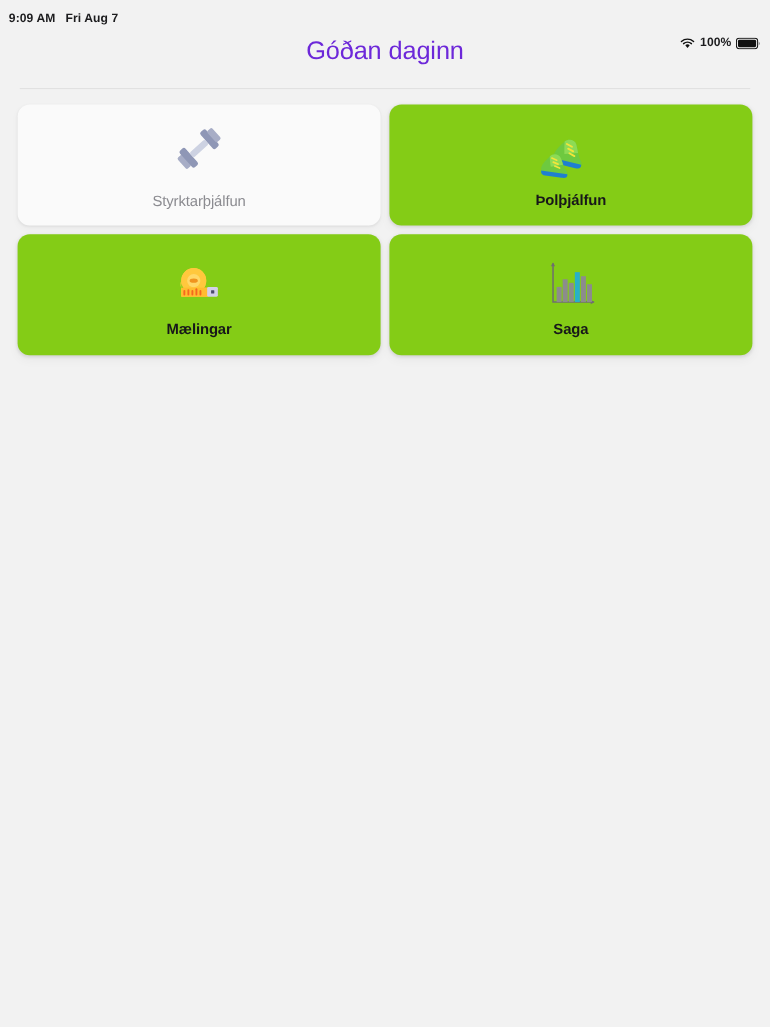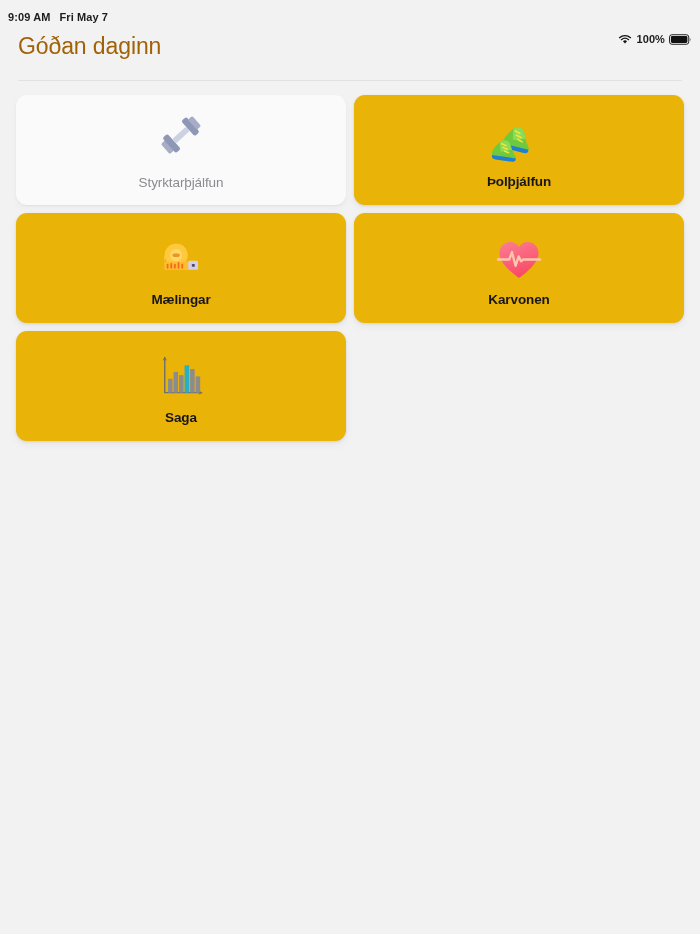--- a/index.html
+++ b/index.html
@@ -46,23 +46,24 @@
   .wifi-icon { display: block; width: 14px; height: 11px; }
   .battery-icon { display: block; width: 23px; height: 11px; }
 
   
   .greeting {
     padding: 14px 18px 0 18px;
   }
   .greeting-line1 {
     font-size: 23px;
     font-weight: 400;
-    color: #a16207;
+    color: #6d28d9;
     line-height: 1.28;
     letter-spacing: -0.1px;
+    text-align: center;
   }
   .greeting-line2 {
     font-size: 23px;
     font-weight: 700;
     color: #141414;
     line-height: 1.28;
     letter-spacing: -0.1px;
     margin-top: 1px;
   }
 
@@ -77,21 +78,21 @@
     padding: 14px 16px 0 16px;
     display: flex;
     flex-wrap: wrap;
     gap: 8px 8px;
     align-content: flex-start;
   }
 
   .card {
     width: 330px;
     height: 110px;
-    background: #eab308;
+    background: #84cc16;
     border-radius: 11px;
     box-shadow: 0 1px 3px rgba(0,0,0,0.10), 0 4px 10px rgba(0,0,0,0.045);
     display: flex;
     flex-direction: column;
     align-items: center;
     justify-content: center;
     cursor: pointer;
     position: relative;
   }
 
@@ -123,21 +124,21 @@
     margin-top: 12px;
   }
   .card.disabled .card-icon { margin-top: -4px; }
 </style>
 </head>
 <body>
 
 <div class="status-bar">
   <div class="status-left">
     <span>9:09 AM</span>
-    <span>Fri May 7</span>
+    <span>Fri Aug 7</span>
   </div>
   <div class="status-right">
     <span class="wifi-icon">
       <svg viewBox="0 0 16 12" width="14" height="11">
         <path d="M8 10.6 L5.7 7.9 a3.6 3.6 0 0 1 4.6 0 Z" fill="#111"></path>
         <path d="M3.9 6.2 a6.3 6.3 0 0 1 8.2 0" stroke="#111" stroke-width="1.5" fill="none" stroke-linecap="round"></path>
         <path d="M1.7 3.9 a9.5 9.5 0 0 1 12.6 0" stroke="#111" stroke-width="1.5" fill="none" stroke-linecap="round"></path>
       </svg>
     </span>
     <span>100%</span>
@@ -221,35 +222,20 @@
           <line x1="29" y1="35.6" x2="29" y2="41.6"></line>
           <line x1="33.5" y1="37.6" x2="33.5" y2="41.6"></line>
         </g>
         <rect x="41" y="33" width="12" height="11" rx="1.6" fill="#d3d0e8"></rect>
         <rect x="45.4" y="36.8" width="3.6" height="3.6" rx="0.6" fill="#4a4a6a"></rect>
       </svg>
     </div>
     <div class="card-label">Mælingar</div>
   </div>
 
-  <div class="card">
-    <div class="card-icon">
-      <svg viewBox="0 0 64 64" width="50" height="50">
-        <defs>
-          <linearGradient id="heartGrad" x1="0" y1="0" x2="0.35" y2="1">
-            <stop offset="0%" stop-color="#fb7f93"></stop>
-            <stop offset="100%" stop-color="#f94b68"></stop>
-          </linearGradient>
-        </defs>
-        <path d="M32 55 C32 55 7 38.5 7 23.5 C7 15 13.4 9 21 9 C26 9 30 11.6 32 15.4 C34 11.6 38 9 43 9 C50.6 9 57 15 57 23.5 C57 38.5 32 55 32 55 Z" fill="url(#heartGrad)"></path>
-        <path d="M5 31.4 L19.5 31.4 L23 22 L27.6 39.4 L31.6 27.4 L34.6 33.6 L37.4 31.4 L59 31.4" fill="none" stroke="#ffc6ae" stroke-width="3" stroke-linecap="round" stroke-linejoin="round"></path>
-      </svg>
-    </div>
-    <div class="card-label">Karvonen</div>
-  </div>
 
   <div class="card">
     <div class="card-icon">
       <svg viewBox="0 0 64 64" width="52" height="52">
 
         <path d="M12 7 L12 50 L57 50" fill="none" stroke="#6f6f6f" stroke-width="1.7" stroke-linecap="round"></path>
         <path d="M12 5.6 L9.6 10 L14.4 10 Z" fill="#6f6f6f"></path>
         <path d="M58.6 50 L54.2 47.6 L54.2 52.4 Z" fill="#6f6f6f"></path>
 
         <rect x="16" y="33" width="5.6" height="17" fill="#8c8c8c"></rect>

